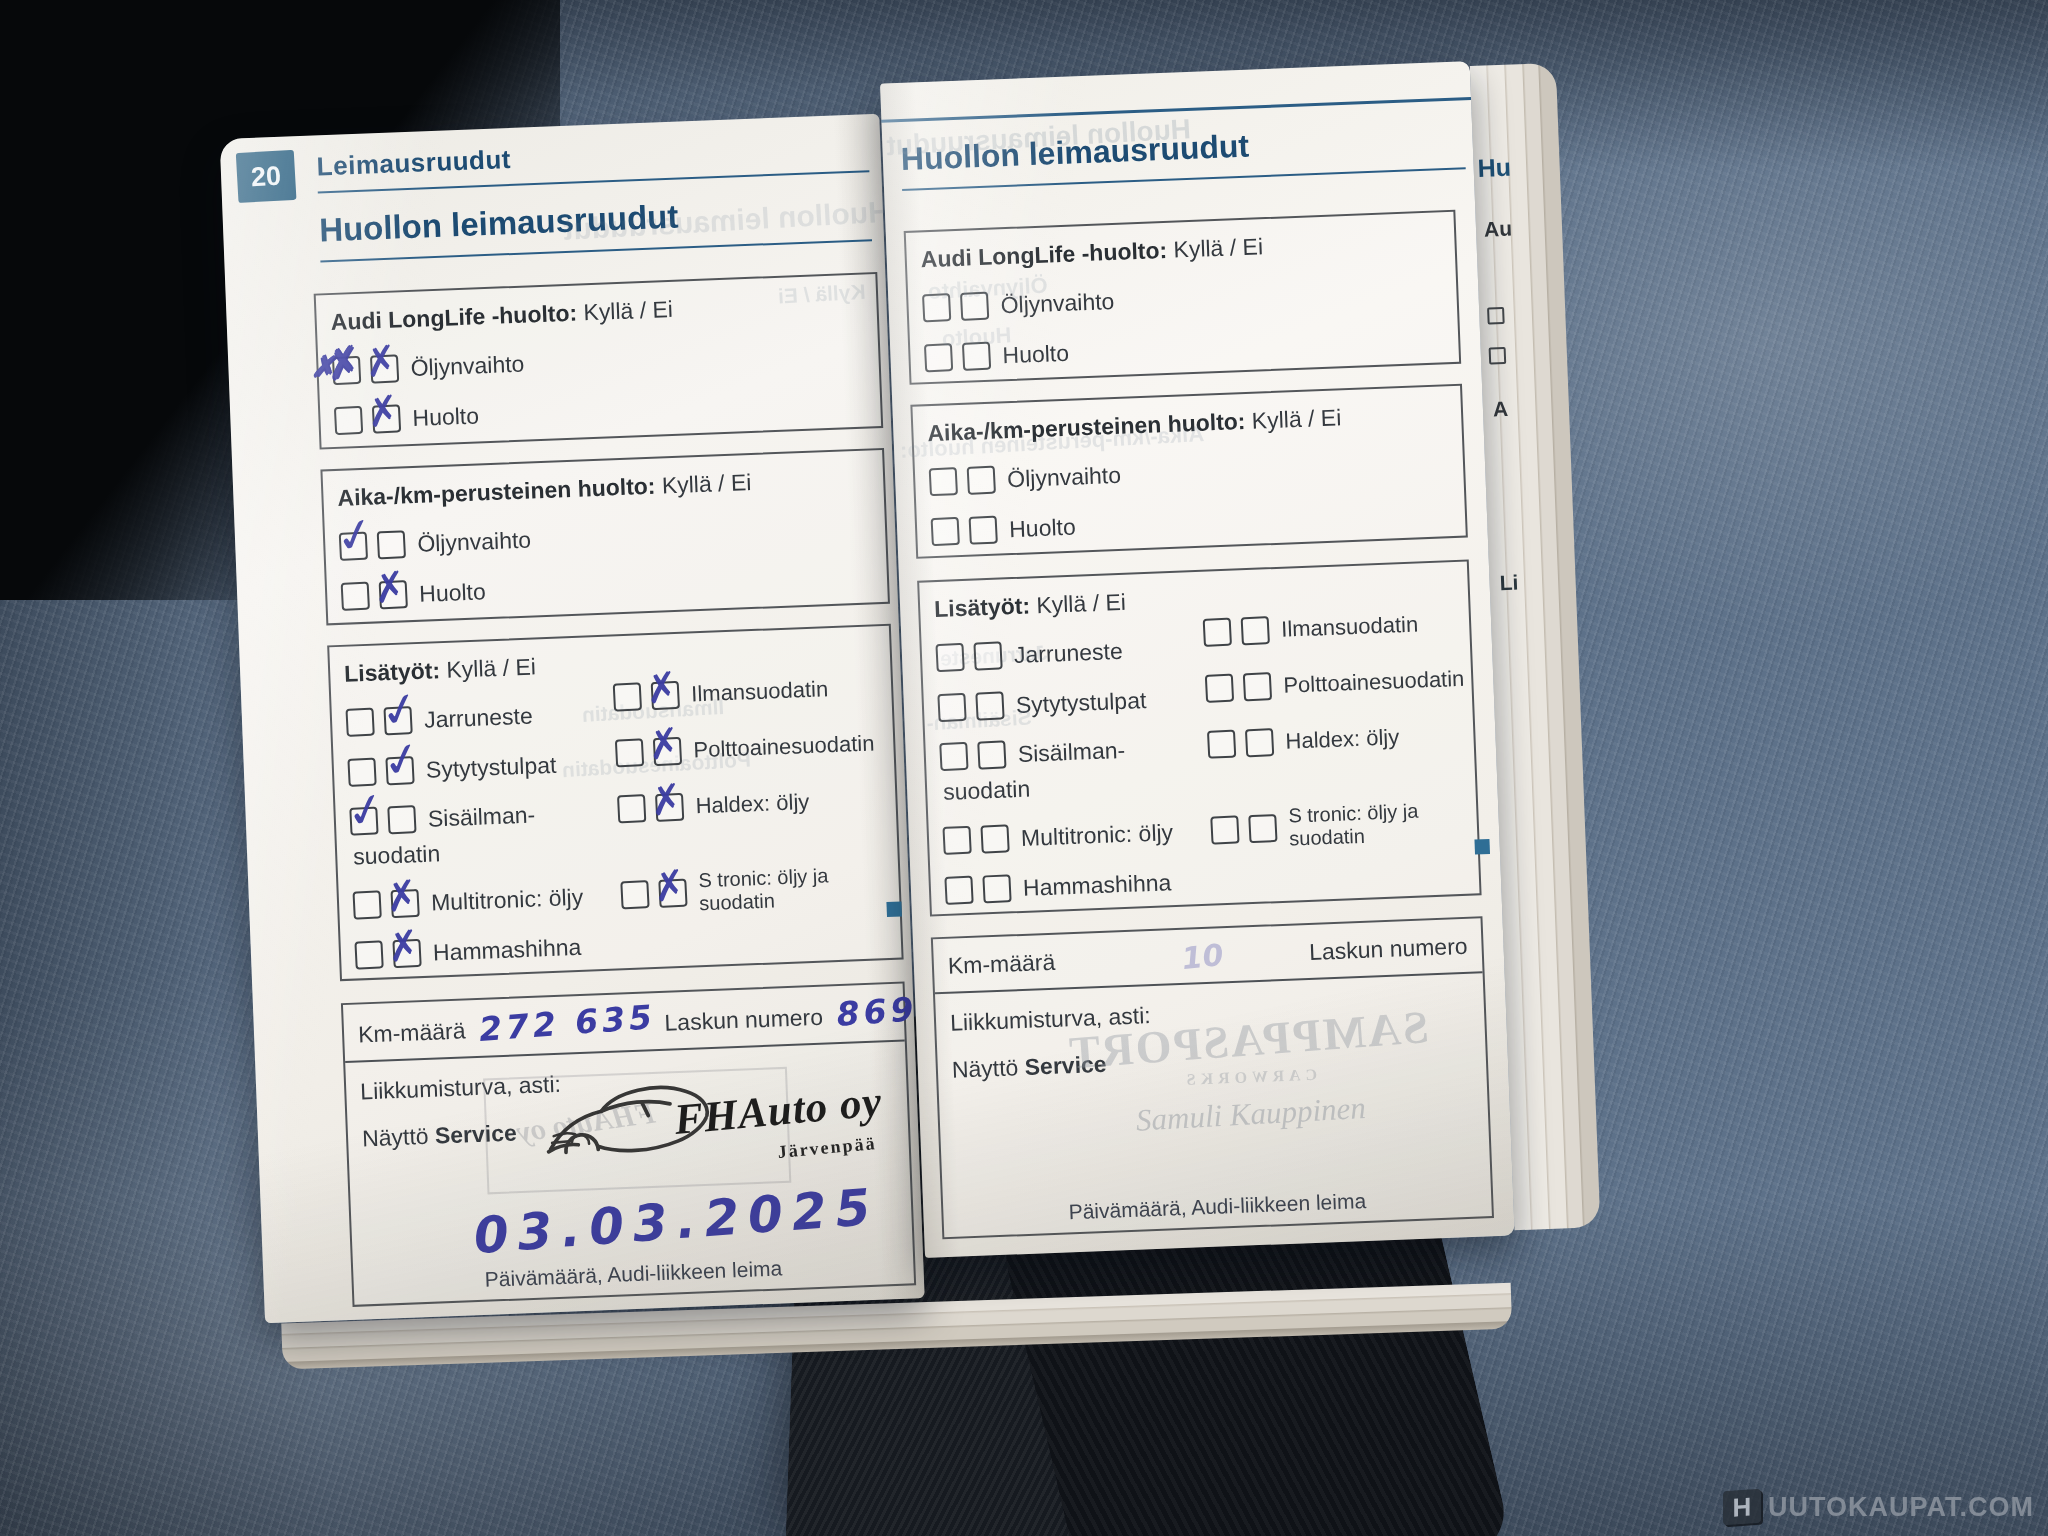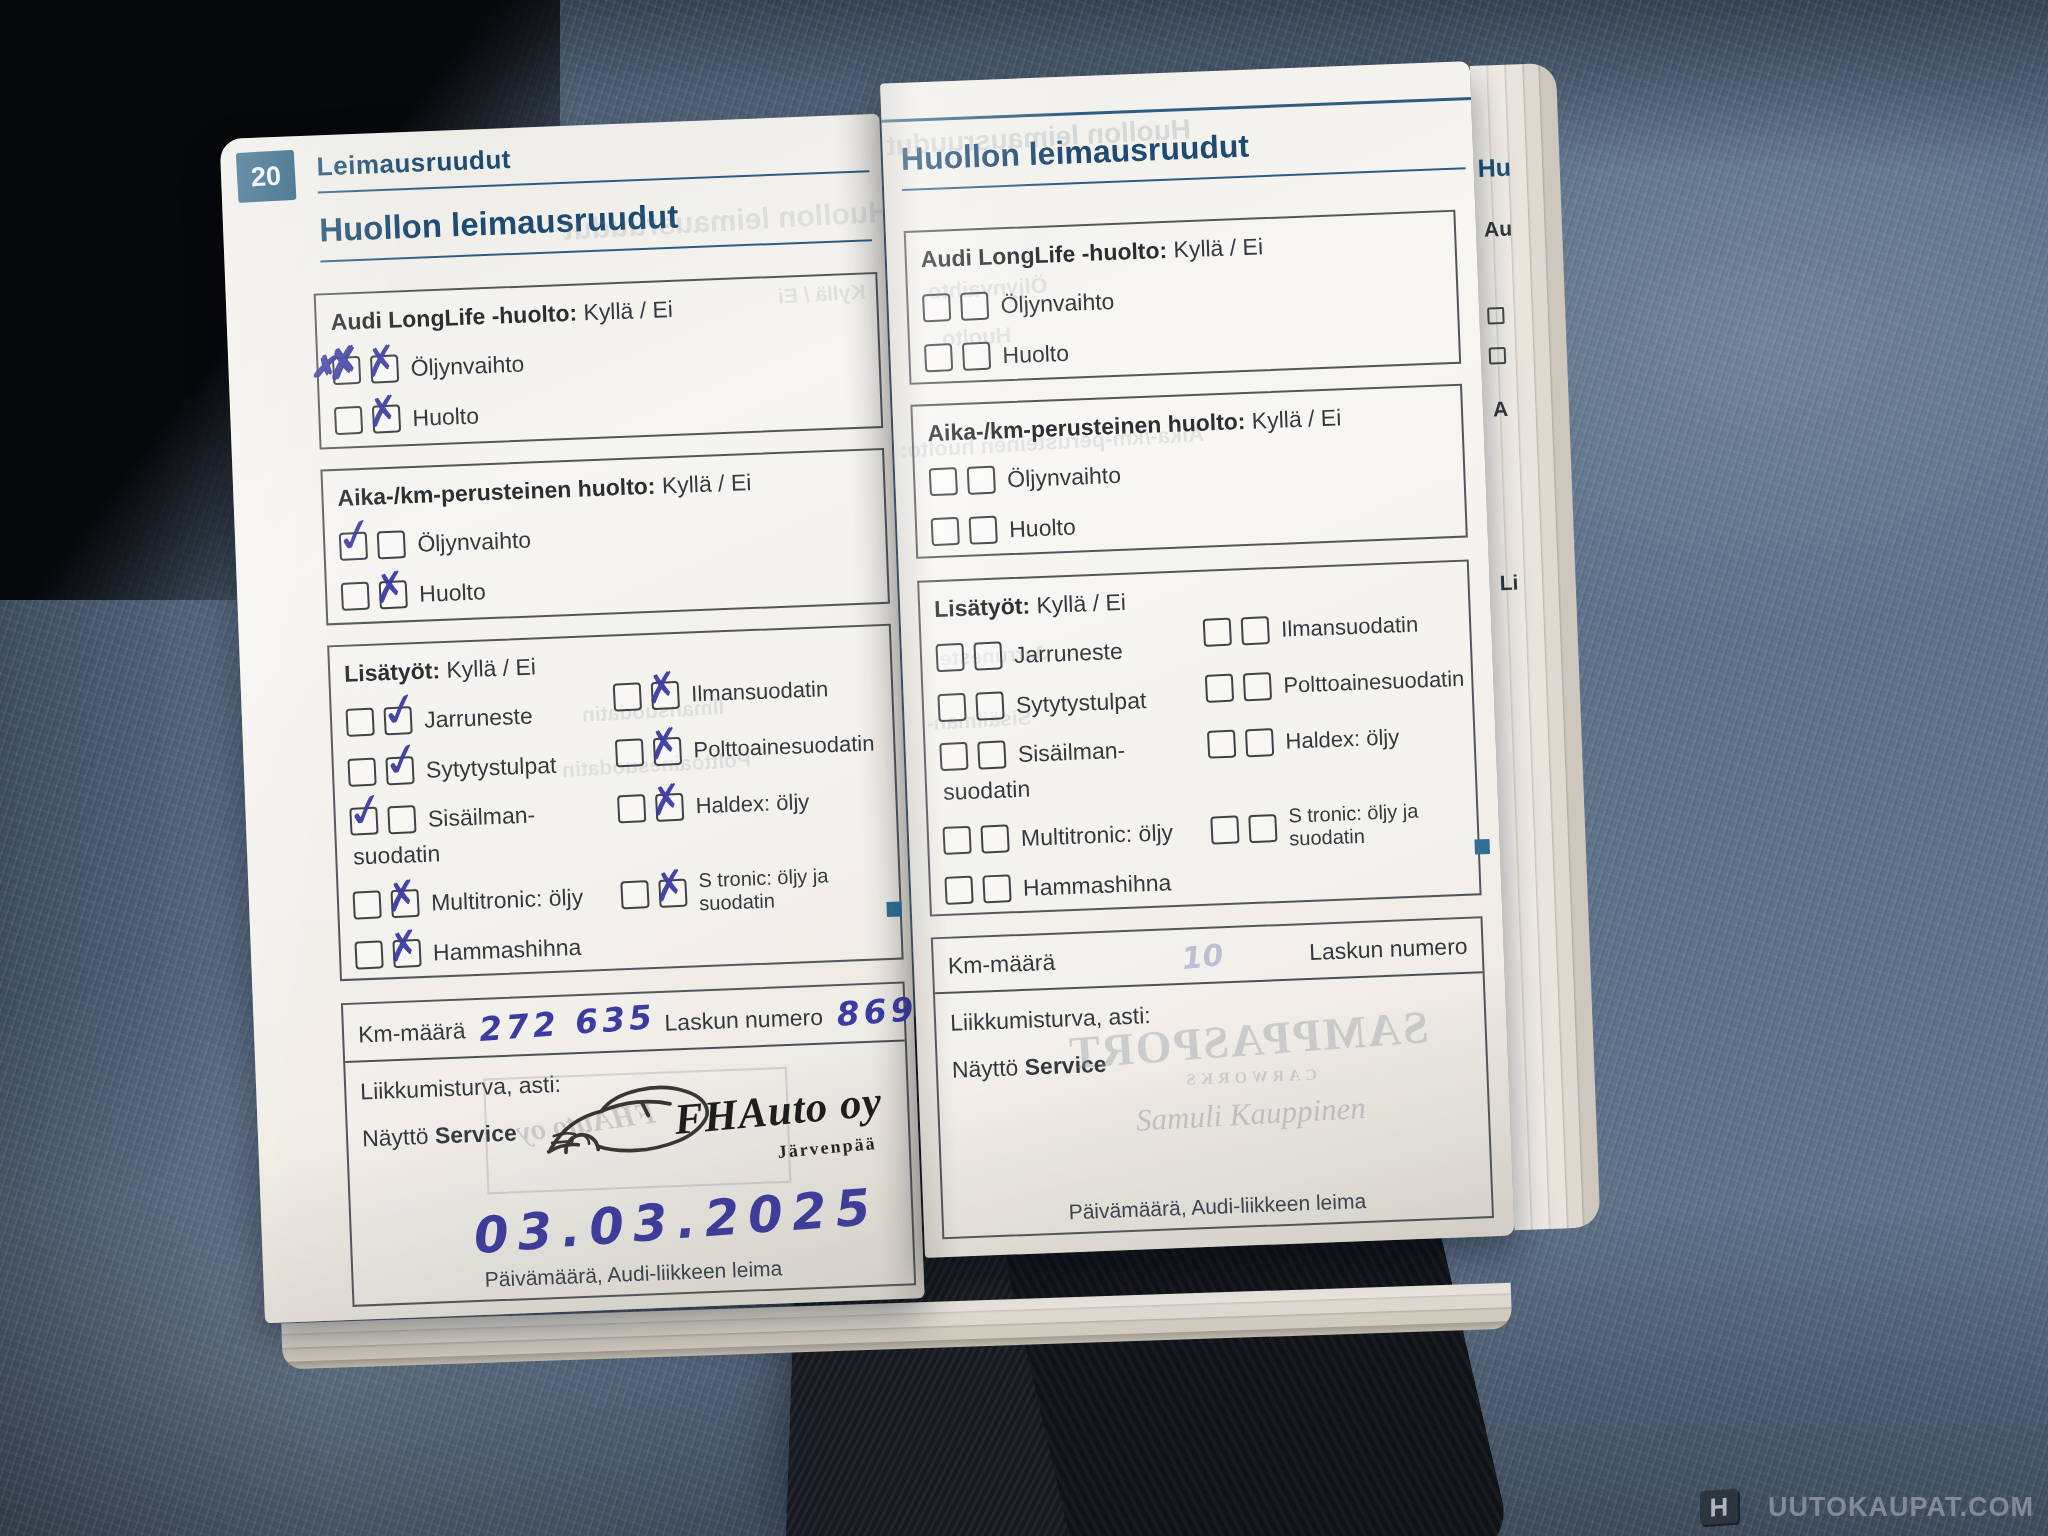--- a/index.html
+++ b/index.html
@@ -124,21 +124,21 @@
   
   .ghost{position:absolute;color:#64788c;opacity:.15;pointer-events:none;font-weight:bold;
       transform:scaleX(-1) rotate(1deg);white-space:nowrap;}
   .ghost.pen-echo{color:#3b3ca2;opacity:.28;font-family:"DejaVu Sans",sans-serif;font-style:italic;
       transform:rotate(-4deg);}
   
   .watermark{position:absolute;right:14px;bottom:12px;display:flex;gap:7px;align-items:center;opacity:.78;}
   .wm-logo{width:38px;height:34px;background:#272e36;color:#ccd1d8;font-weight:bold;font-size:26px;
       display:flex;align-items:center;justify-content:center;border-radius:4px;transform:skewY(-4deg);
       box-shadow:2px 2px 0 #10141a;}
-  .wm-text{color:#949ba5;font-weight:bold;font-size:27px;letter-spacing:1px;margin-left:23px;}
+  .wm-text{color:#949ba5;font-weight:bold;font-size:27px;letter-spacing:1px;}
 </style>
 </head>
 <body>
 
 <div class="stage">
   <div class="bg"></div>
   <div class="void"></div>
   <div class="bookshadow"></div>
   <div class="strap1"></div>
   <div class="strap2"></div>

